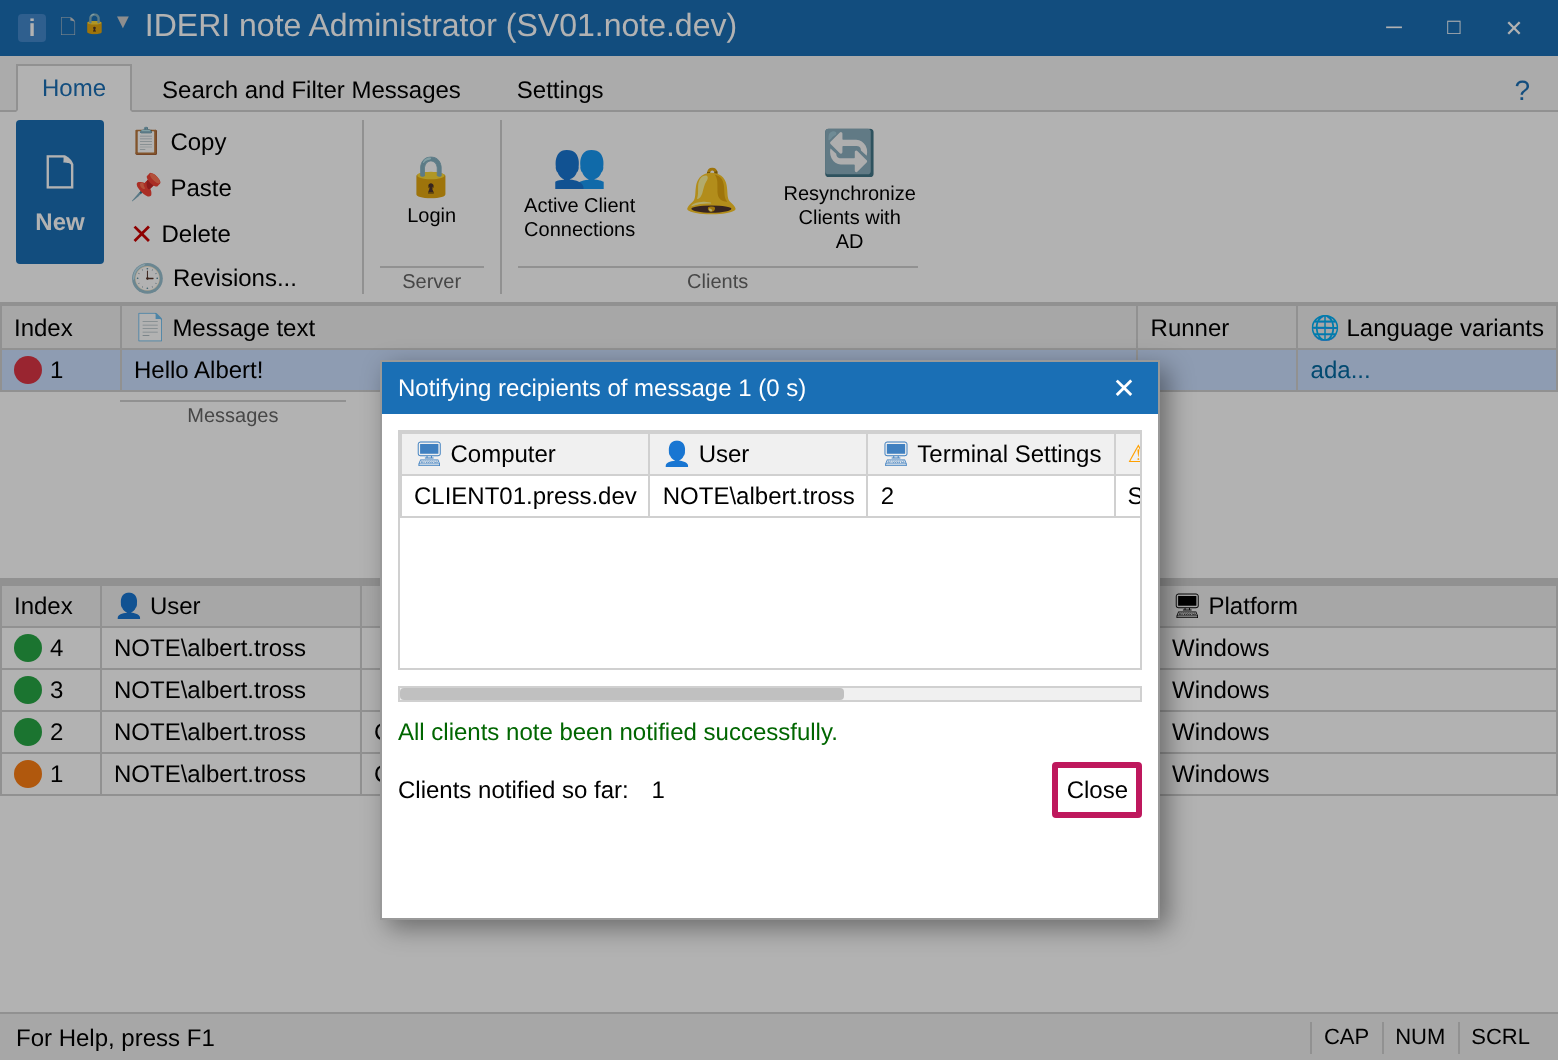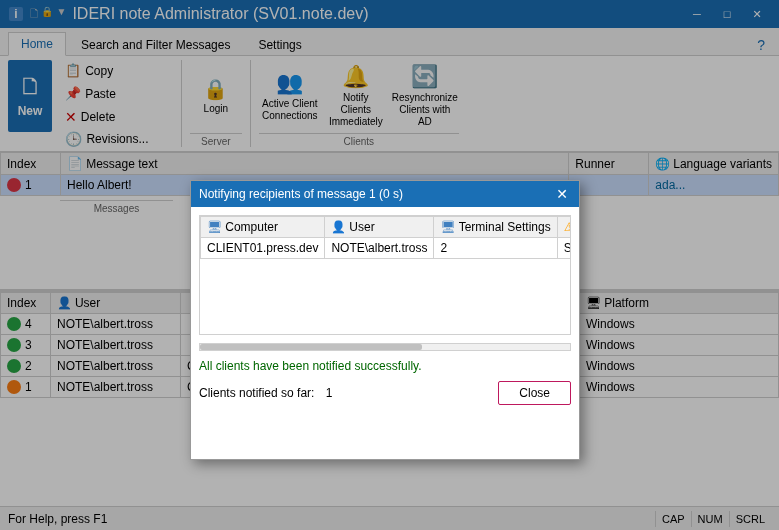--- a/index.html
+++ b/index.html
@@ -268,22 +268,22 @@
       font-size: 12px;
     }
     .modal-footer {
       display: flex;
       align-items: center;
       justify-content: space-between;
     }
     .modal-notified { font-size: 12px; }
     .modal-btn {
       background: white;
-      border: 1px solid #be185d;
-      padding: 4px 20px;
+      border: 3px solid #be185d;
+      padding: 4px 4px;
       cursor: pointer;
       font-size: 12px;
       border-radius: 2px;
     }
     .icon-lock { font-size: 20px; color: #cc8800; }
     .icon-connections { font-size: 22px; color: #4488cc; }
     .icon-notify { font-size: 22px; color: #4488cc; }
     .icon-sync { font-size: 22px; color: #4488cc; }
     .icon-doc { color: #4488cc; font-size: 13px; }
 
@@ -373,21 +373,20 @@
   </div>
 
   <div class="ribbon-group">
     <div class="ribbon-group-content">
       <div class="ribbon-btn-large" style="width:62px;">
         <span class="ribbon-btn-icon icon-connections">👥</span>
         <span class="ribbon-btn-label">Active Client<br>Connections</span>
       </div>
       <div class="ribbon-btn-large" style="width:62px;">
         <span class="ribbon-btn-icon icon-notify">🔔</span>
-        <span class="ribbon-btn-label">Notify Clients<br>Immediately</span>
       </div>
       <div class="ribbon-btn-large" style="width:68px;">
         <span class="ribbon-btn-icon icon-sync">🔄</span>
         <span class="ribbon-btn-label">Resynchronize<br>Clients with AD</span>
       </div>
     </div>
     <div class="ribbon-group-label">Clients</div>
   </div>
 </div>
 
@@ -573,21 +572,21 @@
           </tbody>
         </table>
 
         <div style="position:absolute;bottom:0;left:0;right:0;"></div>
       </div>
 
       <div class="modal-scrollbar">
         <div class="modal-scrollbar-thumb"></div>
       </div>
 
-      <div class="modal-status-text">All clients have been notified successfully.</div>
+      <div class="modal-status-text">All clients note been notified successfully.</div>
 
       <div class="modal-footer">
         <div class="modal-notified">
           <span>Clients notified so far:</span>
           <span style="margin-left:8px;">1</span>
         </div>
         <button class="modal-btn">Close</button>
       </div>
     </div>
   </div>

